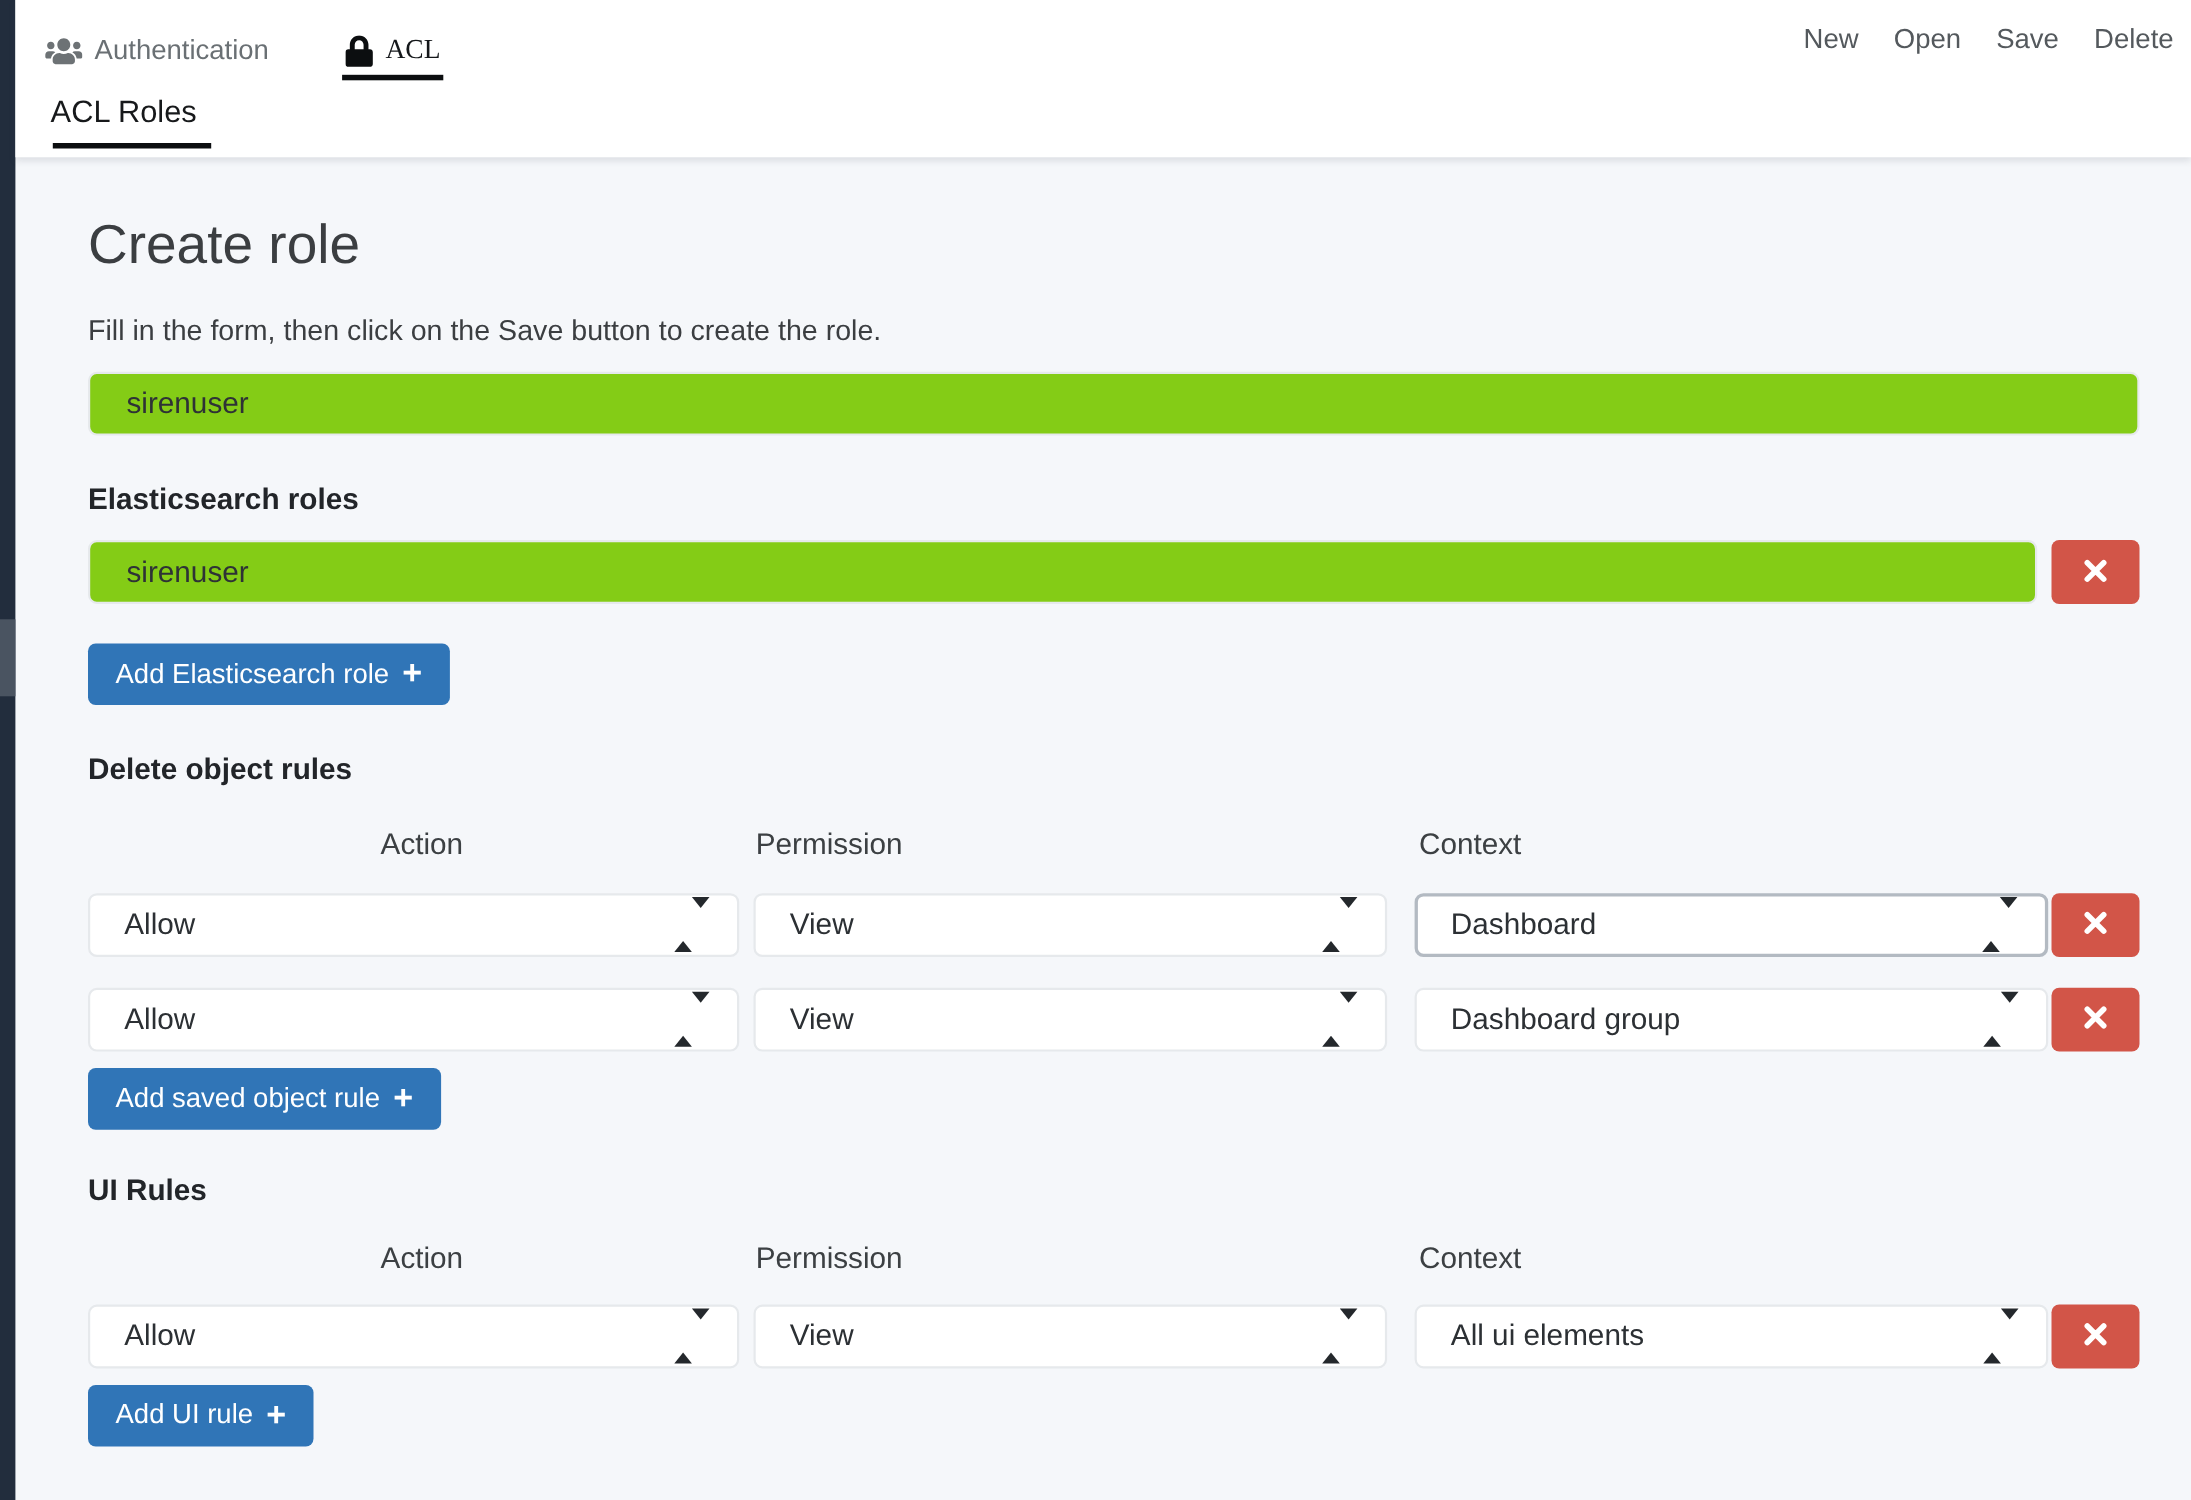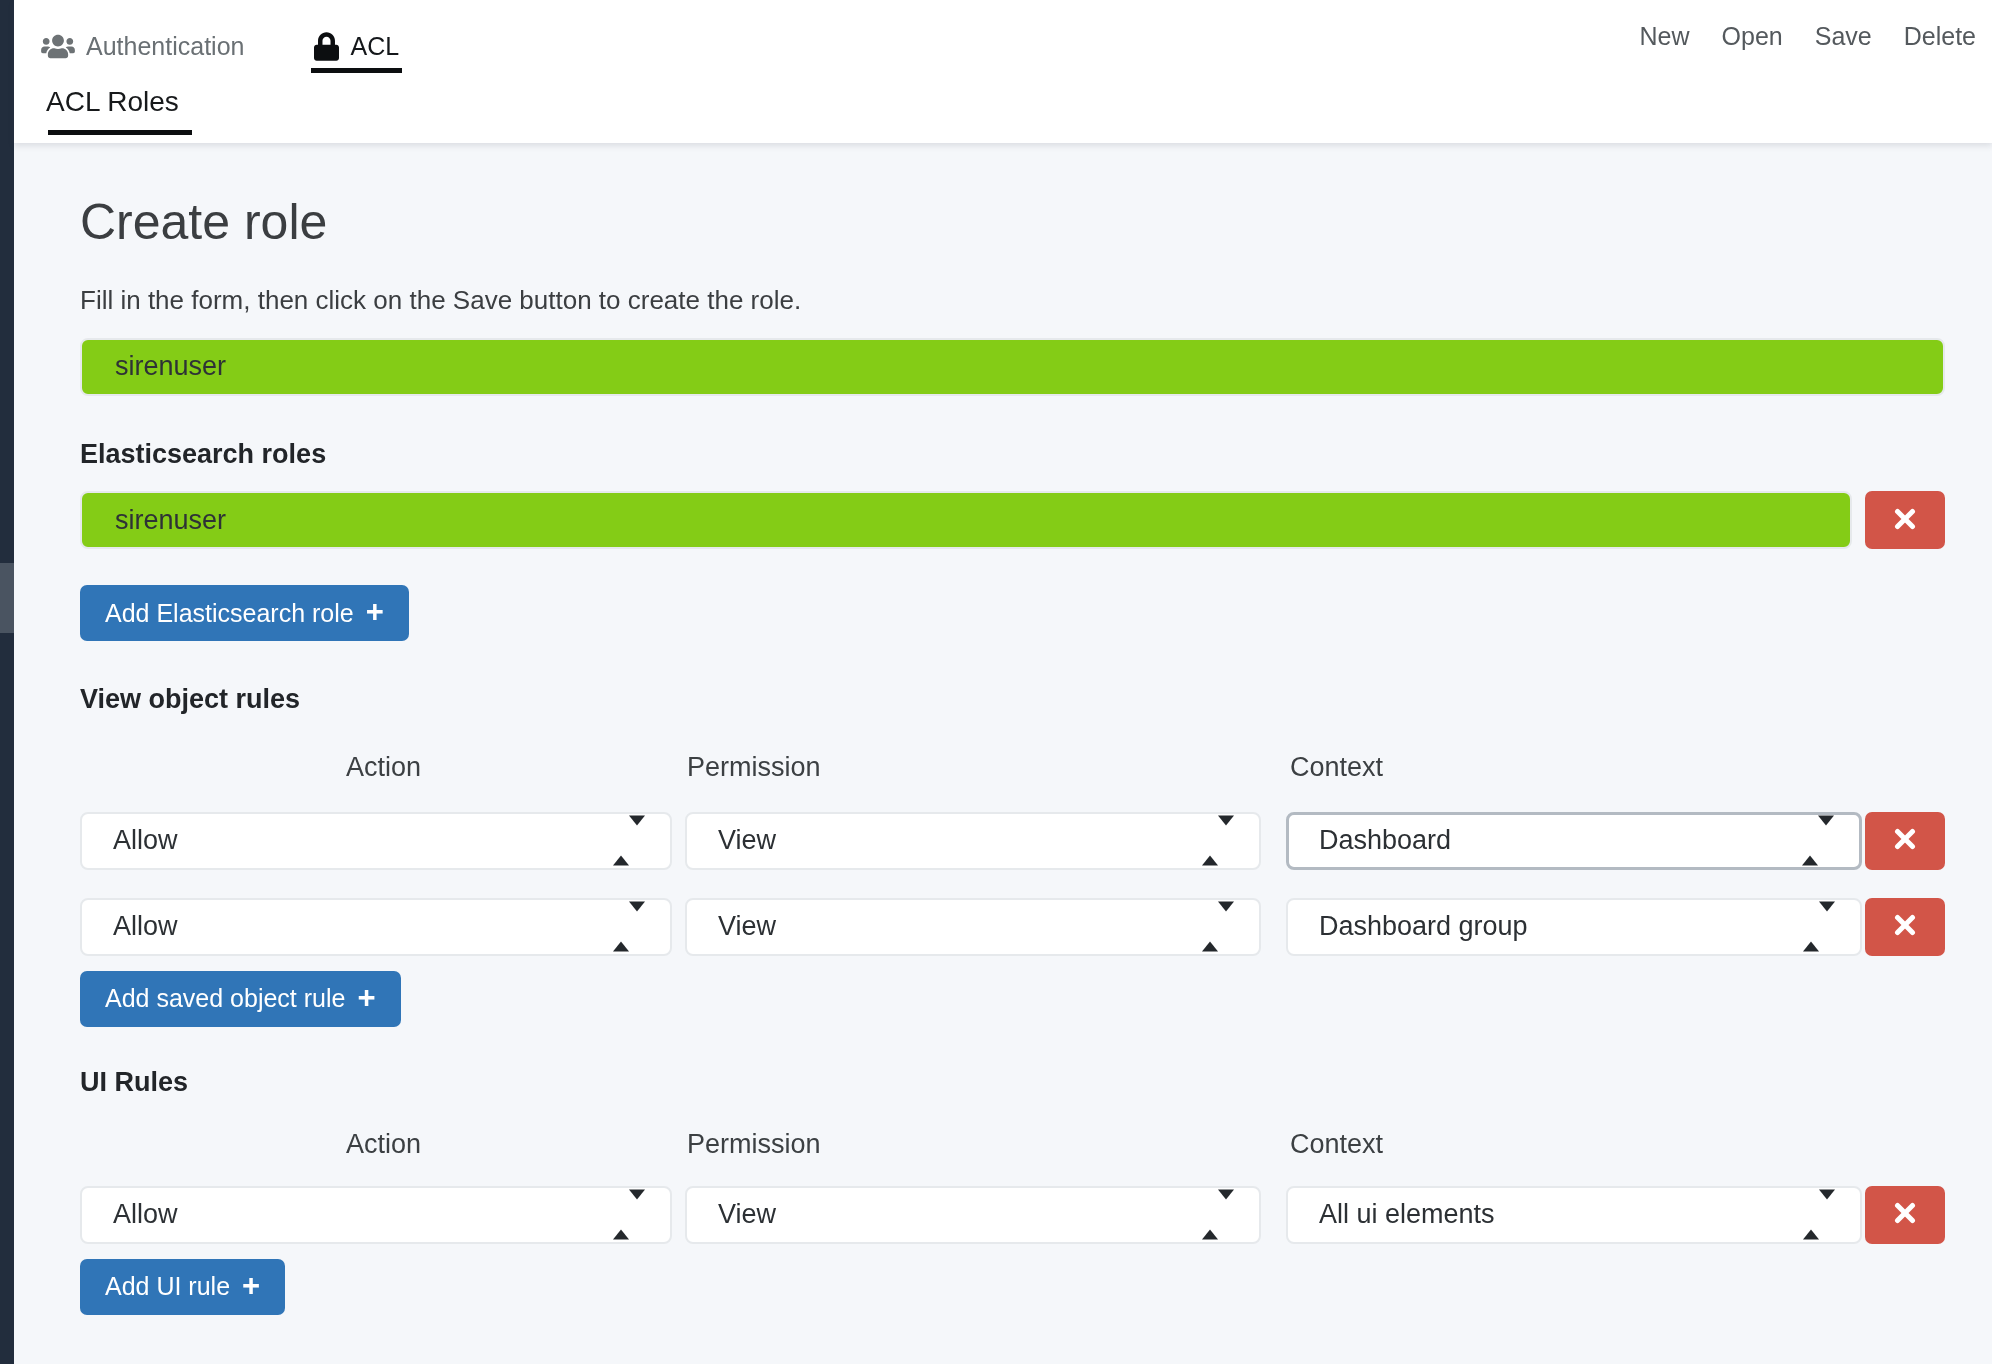--- a/index.html
+++ b/index.html
@@ -18,21 +18,21 @@
 
   
   .hdr{
     background:#ffffff;height:143px;box-sizing:border-box;flex:none;
     position:relative;z-index:2;
     box-shadow:0 3px 6px rgba(70,80,95,.14);
   }
   .tabs-row{display:flex;align-items:center;height:55px;padding-left:24px;}
   .tab{display:flex;align-items:center;gap:11px;font-size:25px;position:relative;height:100%;padding:0 3px;margin-right:64px;cursor:pointer;margin-top:37px;}
   .tab.inactive{color:#6a7074;}
-  .tab.active{color:#14171a;}
+  .tab.active{color:#14171a;font-family:Liberation Serif, serif;}
   .tab.active::after{content:"";position:absolute;left:0;right:0;bottom:1px;height:5px;background:#0c0e10;}
   .tab .icon{display:flex;align-items:center;}
   .hdr-actions{margin-left:auto;display:flex;gap:32px;align-items:flex-end;height:100%;padding:12px 16px 4px 0;box-sizing:border-box;}
   .hdr-action{font-size:25px;color:#54595d;cursor:pointer;line-height:1.2;}
 
   .subtabs-row{padding-left:32px;}
   .subtab{display:inline-block;font-size:28px;color:#17191b;margin-top:31px;position:relative;padding:0 8px 17px 0;cursor:pointer;}
   .subtab.active::after{content:"";position:absolute;left:2px;right:-5px;bottom:0;height:5px;background:#0c0e10;}
 
   
@@ -142,21 +142,21 @@
                 <path d="M3.2 3.2 L16.8 16.8 M16.8 3.2 L3.2 16.8" stroke="#ffffff" stroke-width="4.6" stroke-linecap="round"></path>
               </svg>
           </span>
         </button>
       </div>
       <button class="btn">
         <span>Add Elasticsearch role</span>
         <span class="plus">+</span>
       </button>
 
-      <label class="field-label">View object rules</label>
+      <label class="field-label">Delete object rules</label>
       <div class="col-labels">
         <span class="c1">Action</span>
         <span class="c2">Permission</span>
         <span class="c3">Context</span>
       </div>
 
       <div class="rule-row">
         <div class="sel c-action">
           <span>Allow</span>
           <span class="arrows"><i class="up"></i><i class="down"></i></span>

